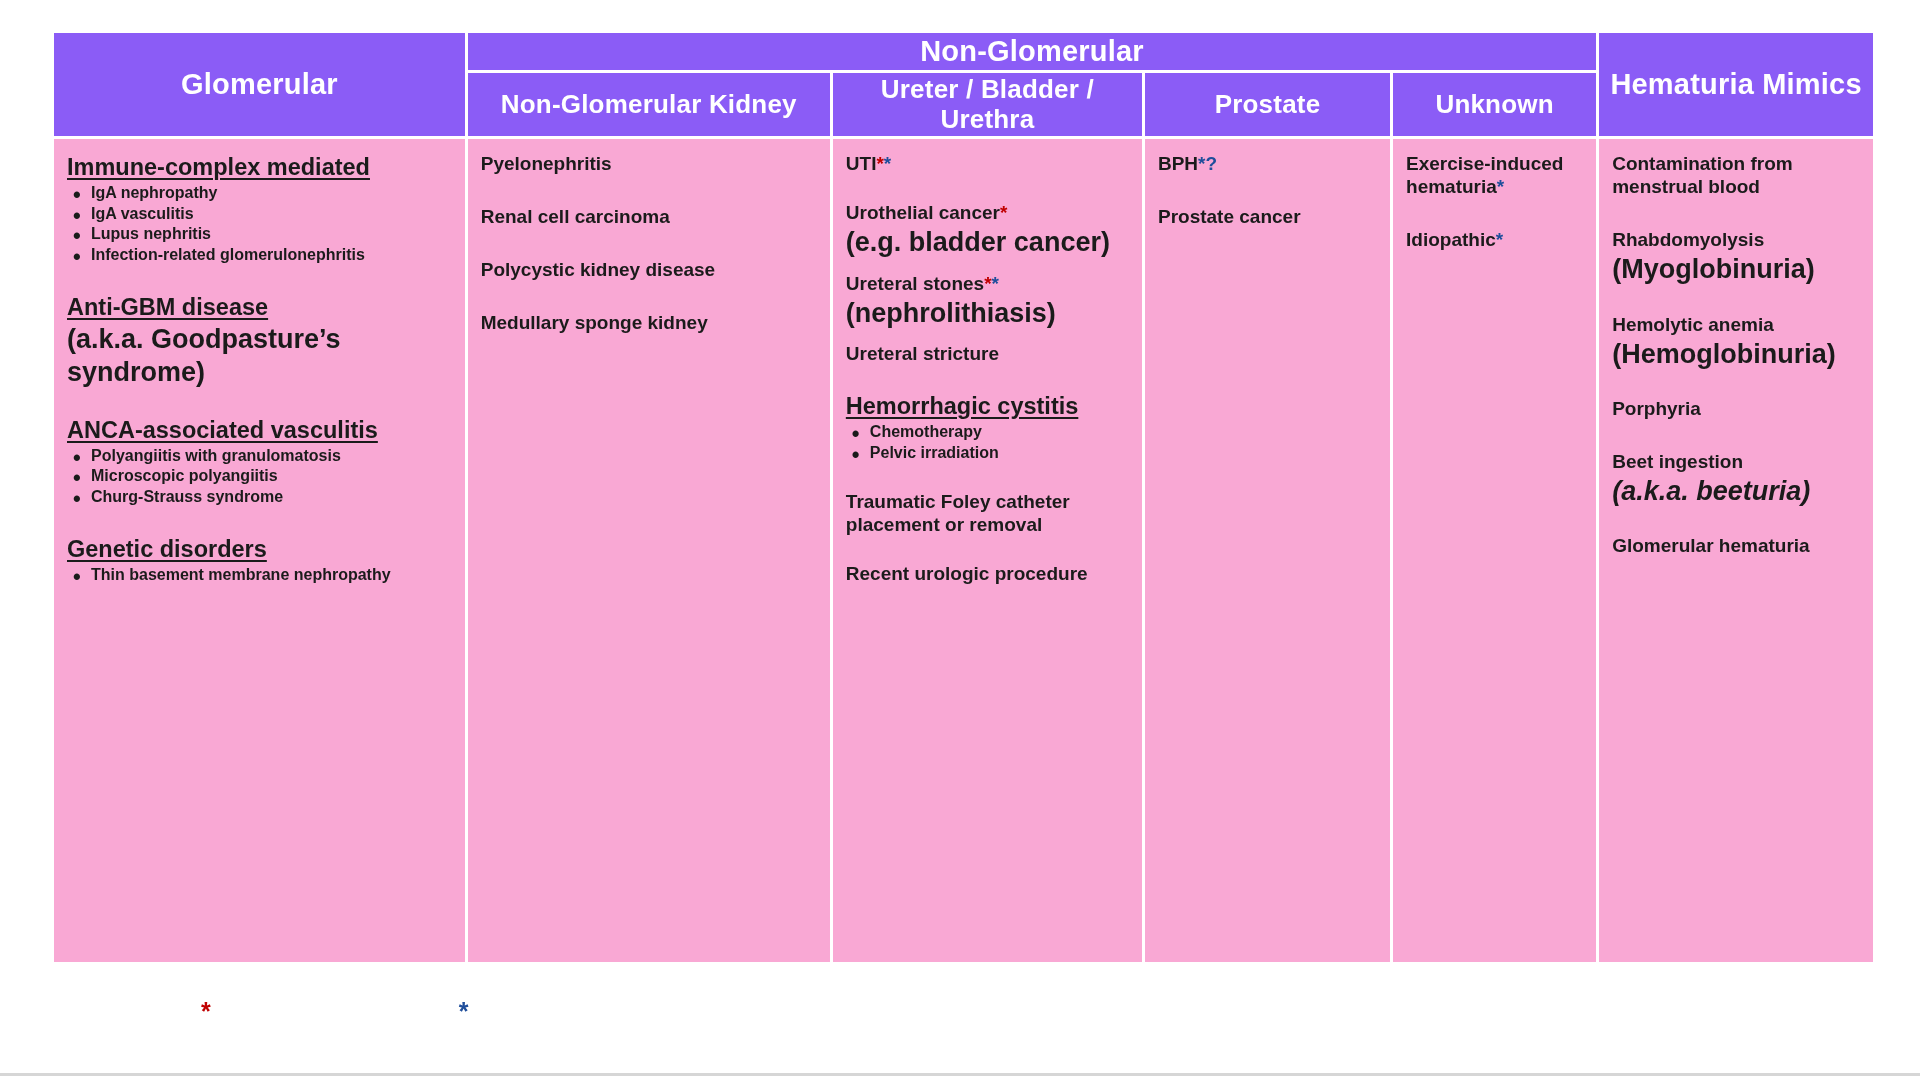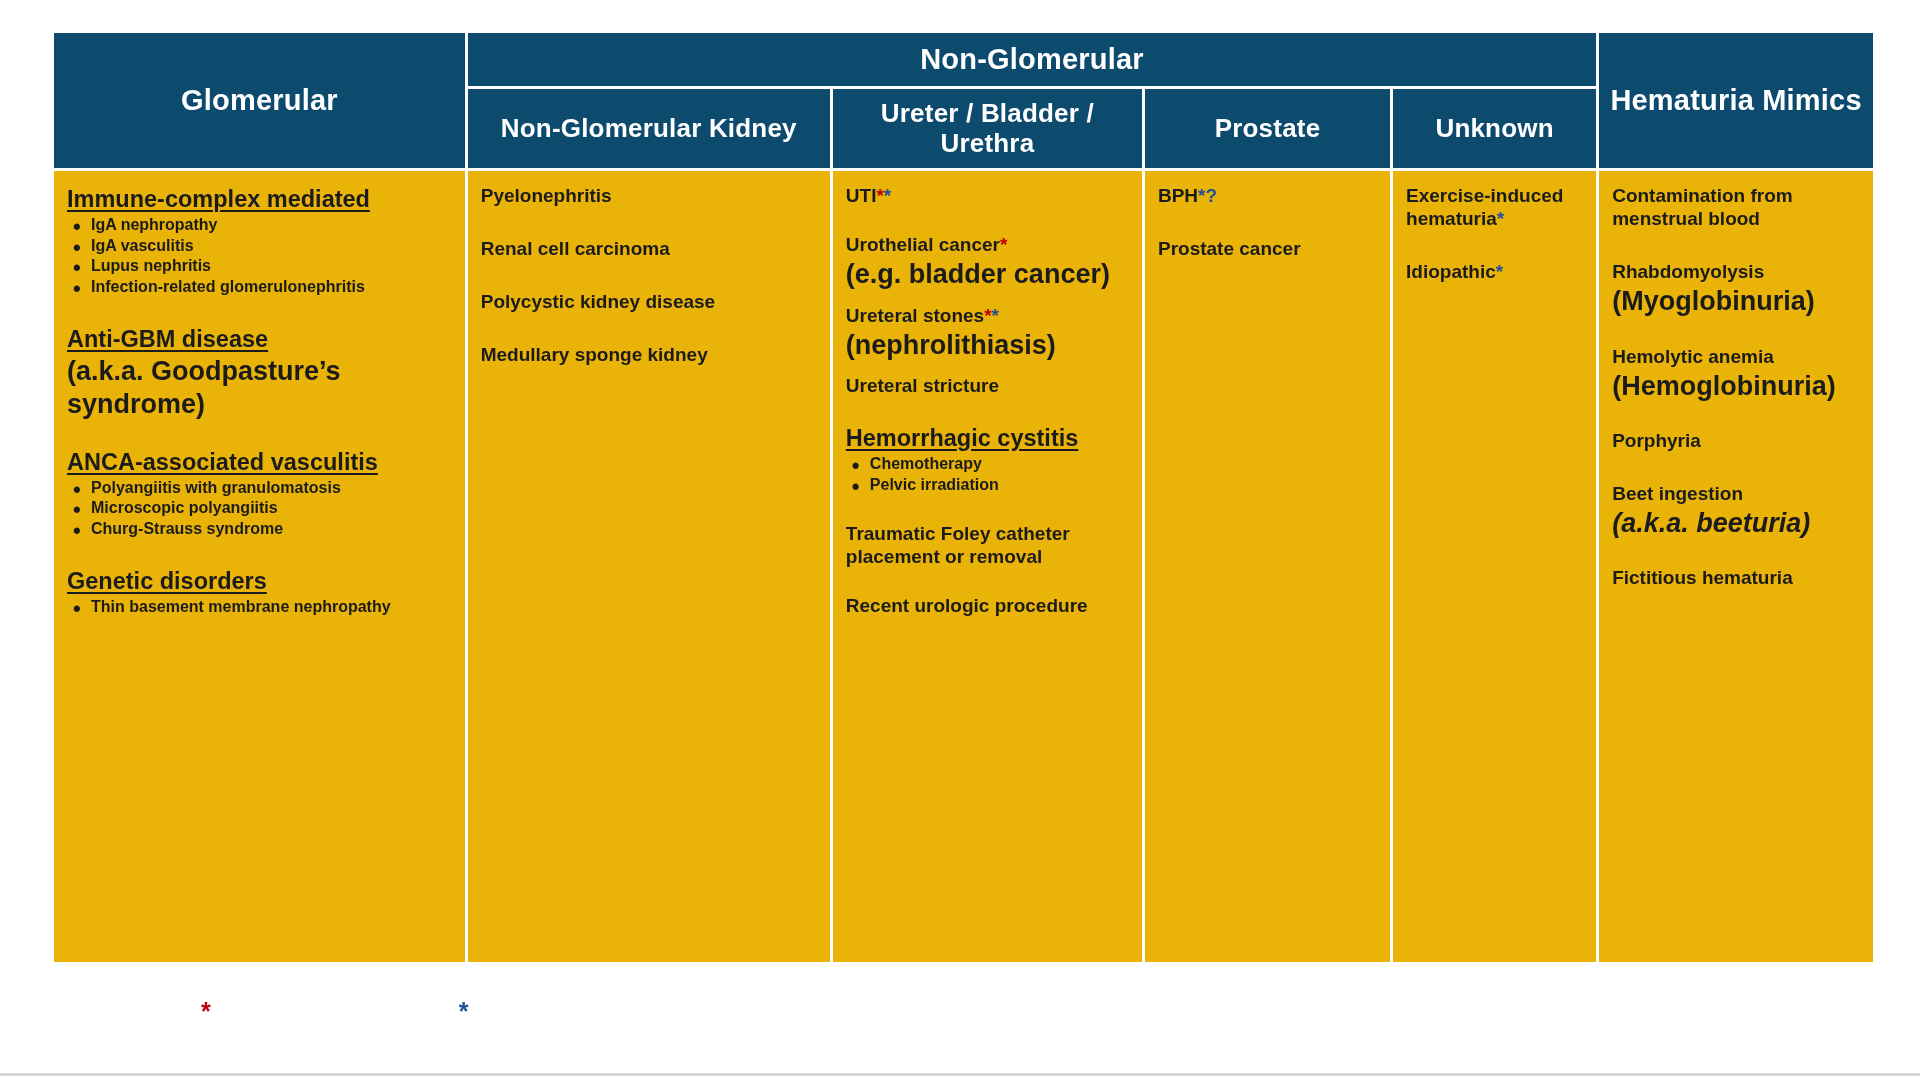--- a/index.html
+++ b/index.html
@@ -18,35 +18,35 @@
   }
 
   table.hematuria {
     width: 100%; height: 100%;
     border-collapse: separate;
     border-spacing: 3px;
     table-layout: fixed;
   }
 
   th.hdr {
-    background: #0c4a6e;
+    background: #8b5cf6;
     color: #ffffff;
     font-weight: bold;
     text-align: center;
     vertical-align: middle;
     font-size: 27px;
     line-height: 1.14;
-    padding: 10px 6px;
+    padding: 2px 6px;
     letter-spacing: .2px;
   }
   th.hdr.big { font-size: 29px; }
   th.hdr.sub { font-size: 26px; }
 
   td.body-cell {
-    background: #eab308;
+    background: #f9a8d4;
     vertical-align: top;
     padding: 14px 13px 16px 13px;
   }
 
   .entry {
     font-size: 19px;
     font-weight: bold;
     color: #1b1b1b;
     line-height: 1.21;
     margin-bottom: 16px;
@@ -263,21 +263,21 @@
               <div class="paren">(Hemoglobinuria)</div>
             </div>
 
             <div class="entry" style="margin-bottom:30px">Porphyria</div>
 
             <div style="margin-bottom:28px">
               <div class="entry" style="margin-bottom:0">Beet ingestion</div>
               <div class="paren ital">(a.k.a. beeturia)</div>
             </div>
 
-            <div class="entry">Fictitious hematuria</div>
+            <div class="entry">Glomerular hematuria</div>
           </td>
 
         </tr>
       </tbody>
     </table>
   </div>
 
   <div class="legend">
     <div class="legend-item first">
       <span class="legend-mark ast-red">*</span>

